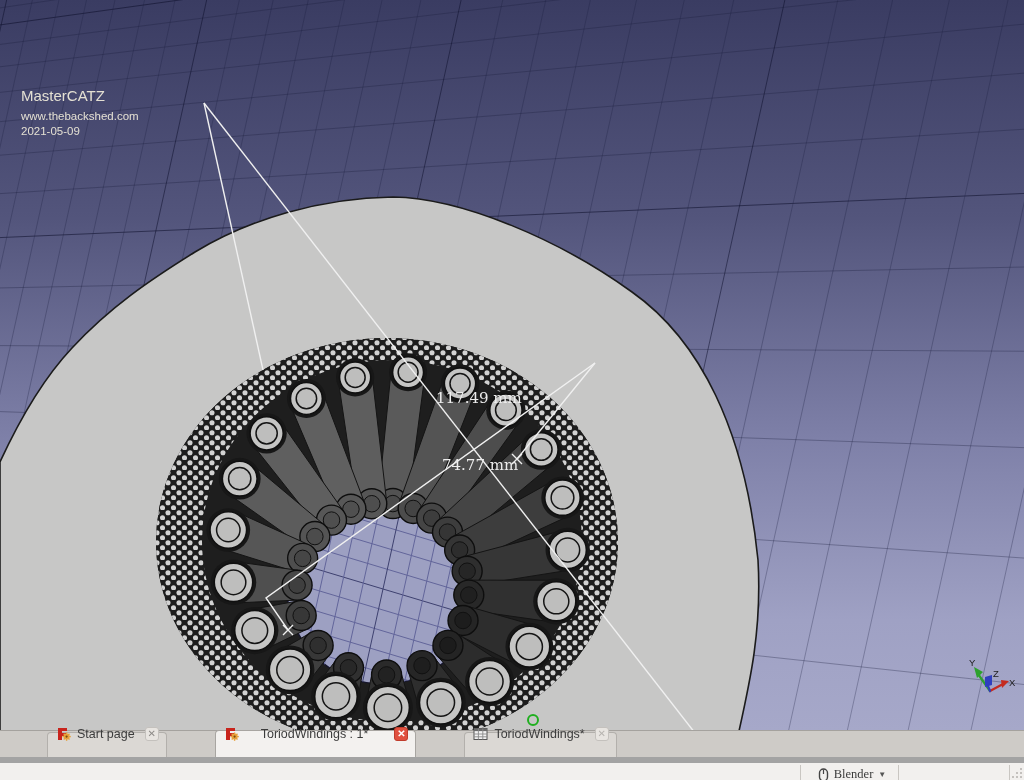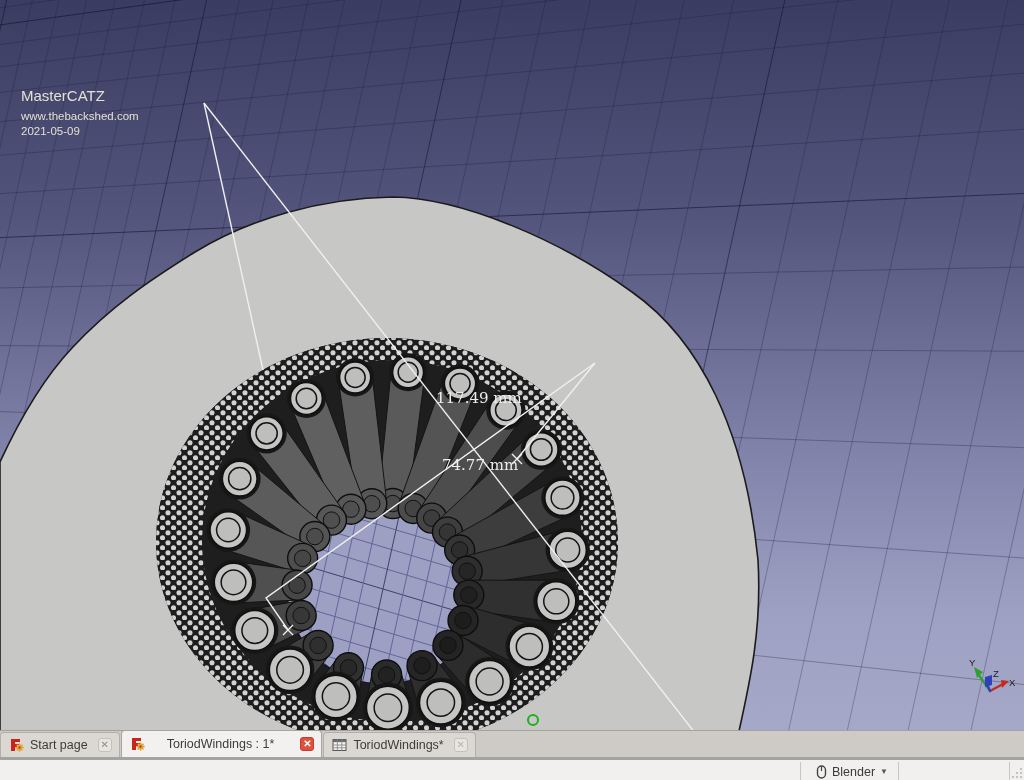--- a/index.html
+++ b/index.html
@@ -5,35 +5,35 @@
   html,body{margin:0;padding:0;background:#888;}
   .app{position:relative;width:1024px;height:780px;overflow:hidden;
        font-family:"Liberation Sans",sans-serif;background:#53557c;}
   .viewport{position:absolute;left:0;top:0;width:1024px;height:730px;}
   .viewport svg{display:block;}
 
   
   .tabbar{position:absolute;left:0;top:730px;width:1024px;height:27px;
           background:#cecbc7;border-top:1px solid #a5a29e;box-sizing:border-box;
           display:flex;align-items:flex-end;}
-  .tab{display:flex;align-items:center;gap:6px;height:25px;padding:0 7px 0 8px;
+  .tab{display:flex;align-items:flex-end;gap:6px;height:25px;padding:0 7px 16px 8px;
        background:#dbd8d4;border:1px solid #b3b0ac;border-bottom:none;
        border-radius:4px 4px 0 0;margin-right:1px;box-sizing:border-box;
-       font-size:12.5px;color:#3c3c3c;white-space:nowrap;cursor:default;}
+       font-size:12.5px;color:#3c3c3c;white-space:nowrap;cursor:default;margin-left:47px;}
   .tab.active{background:#f3f1ef;height:27px;border-color:#a8a5a1;gap:22px;}
   .tab .close{width:14px;height:14px;border-radius:3px;display:flex;align-items:center;
        justify-content:center;font-size:10px;line-height:1;margin-left:4px;
        background:#e8e5e1;border:1px solid #c4c1bd;color:#8e8b88;box-sizing:border-box;}
   .tab .close.red{background:#e0503f;border-color:#c03c2c;color:#ffffff;font-weight:bold;}
   .tab .close.dim{color:#b7b4b0;}
   .ticon{width:15px;height:14px;flex:0 0 auto;}
 
   
   .statusbar{position:absolute;left:0;top:757px;width:1024px;height:23px;
-             background:#f2f0ee;border-top:3px solid #a3a3a3;box-sizing:border-box;}
+             background:#f2f0ee;border-top:6px solid #a3a3a3;box-sizing:border-box;font-family:Liberation Serif, serif;}
   .sb-panel{position:absolute;top:2px;height:19px;display:flex;align-items:center;
             gap:5px;font-size:12.5px;color:#3a3a3a;}
   .sb-sep{position:absolute;top:2px;height:19px;width:1px;background:#c9c6c2;}
   .nav-group{left:806px;width:92px;justify-content:center;cursor:pointer;}
   .drop-arrow{font-size:8px;color:#555;}
   .grip{position:absolute;right:2px;bottom:2px;width:10px;height:10px;}
   .grip i{position:absolute;width:2px;height:2px;background:#b5b2ae;border-radius:1px;}
 </style>
 </head>
 <body>

